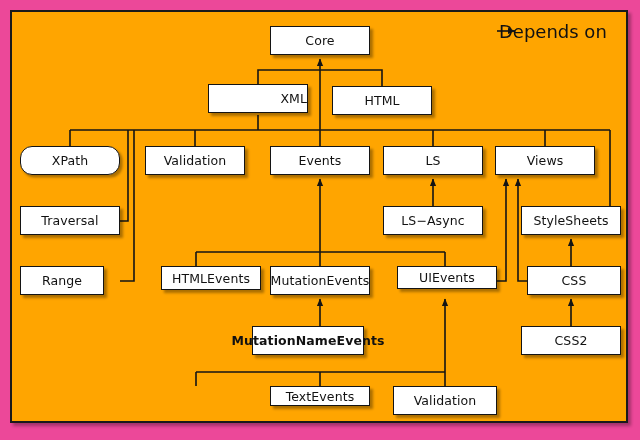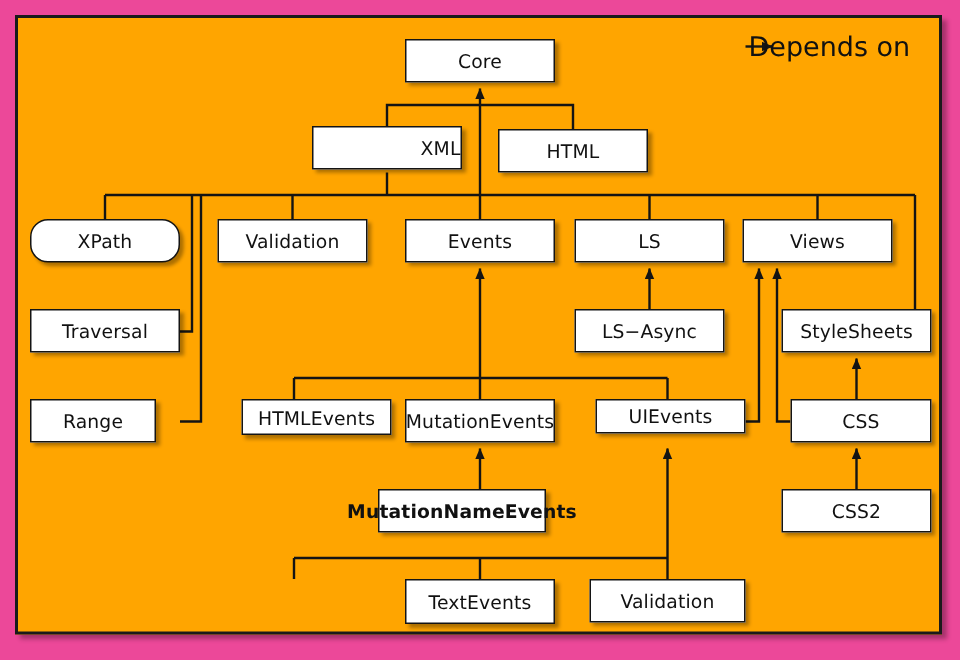--- a/index.html
+++ b/index.html
@@ -173,21 +173,21 @@
     </div>
     <div class="node" style="left: 527px; top: 266px; width: 94px; height: 29px;">
       <span>CSS</span>
     </div>
     <div class="node" style="left: 252px; top: 326px; width: 112px; height: 29px; font-weight: bold;">
       <span>MutationNameEvents</span>
     </div>
     <div class="node" style="left: 521px; top: 326px; width: 100px; height: 29px;">
       <span>CSS2</span>
     </div>
-    <div class="node" style="left: 270px; top: 386px; width: 100px; height: 30px;">
+    <div class="node" style="left: 270px; top: 386px; width: 100px; height: 20px;">
       <span>TextEvents</span>
     </div>
     <div class="node" style="left: 393px; top: 386px; width: 104px; height: 29px;">
       <span>Validation</span>
     </div>
     <div id="legend">
     <span class="legend-label">Depends on</span>
   </div>
 
 </div>

